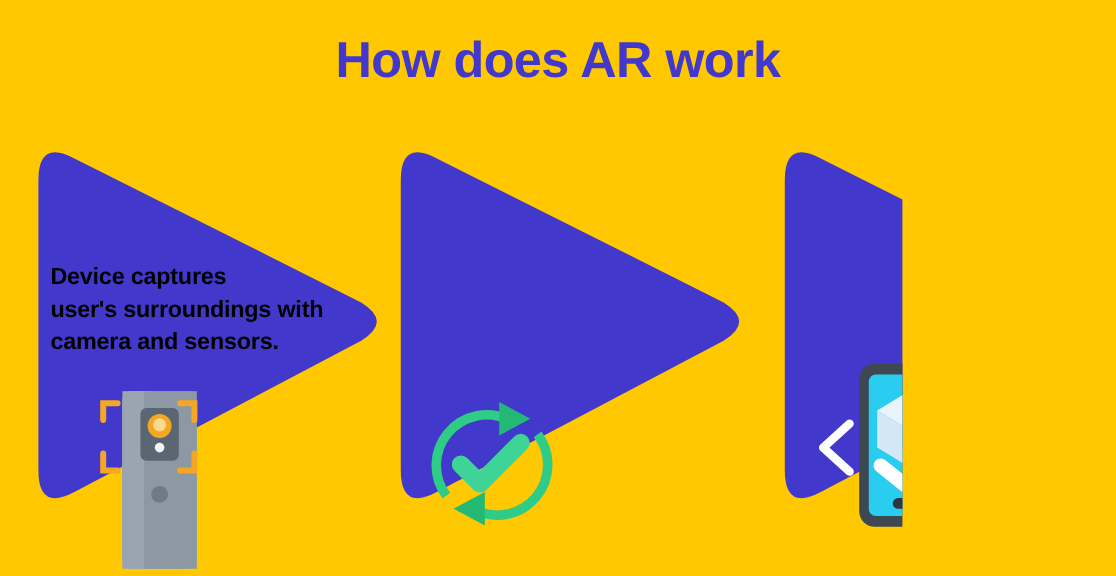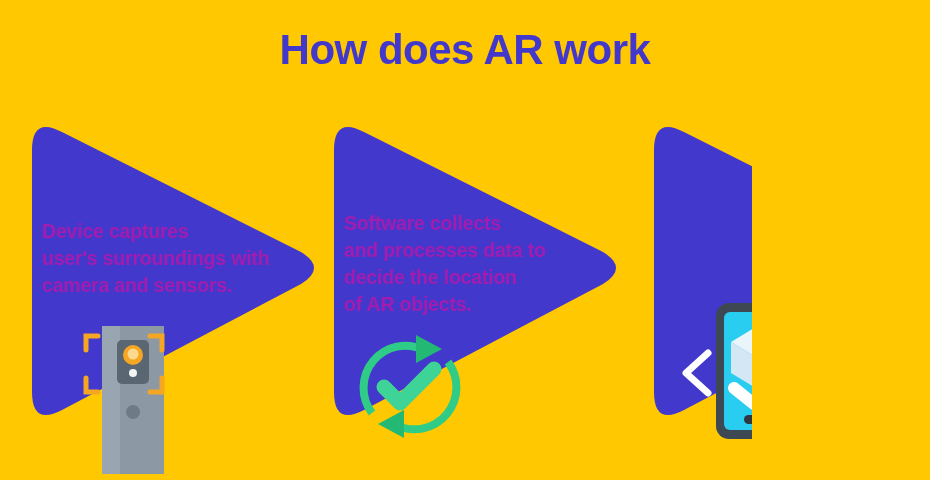--- a/index.html
+++ b/index.html
@@ -52,21 +52,21 @@
     top: 0;
     left: 0;
     width: 300px;
     height: 320px;
   }
 
   .panel-text {
     position: absolute;
     left: 24px;
     width: 260px;
-    color: #a21caf;
+    color: #000000;
     font-size: 19.5px;
     font-weight: bold;
     line-height: 1.38;
     letter-spacing: -0.2px;
     white-space: pre-line;
   }
   #panel-1 .panel-text { top: 108px; }
   #panel-2 .panel-text { top: 100px; }
   #panel-3 .panel-text { top: 103px; }
 
@@ -130,24 +130,20 @@
     <svg class="arrow-shape" viewBox="0 0 300 320" xmlns="http://www.w3.org/2000/svg">
       <path d="M 14 40
                Q 14 6 44 22
                L 283 142
                Q 309 158 283 174
                L 44 300
                Q 14 316 14 282
                Z" fill="#4338CC"></path>
     </svg>
 
-    <div class="panel-text">Software collects
-and processes data to
-decide the location
-of AR objects.</div>
 
     <svg class="panel-icon" id="icon-2" width="120" height="125" viewBox="0 0 120 125" xmlns="http://www.w3.org/2000/svg">
 
       <path d="M 22 88
                A 42 42 0 0 1 74 25" stroke="#2ECC87" stroke-width="8" fill="none" stroke-linecap="butt"></path>
 
       <path d="M 66 10 L 92 24 L 66 38 Z" fill="#23B874"></path>
 
       <path d="M 98 37
                A 42 42 0 0 1 46 100" stroke="#2ECC87" stroke-width="8" fill="none" stroke-linecap="butt"></path>

